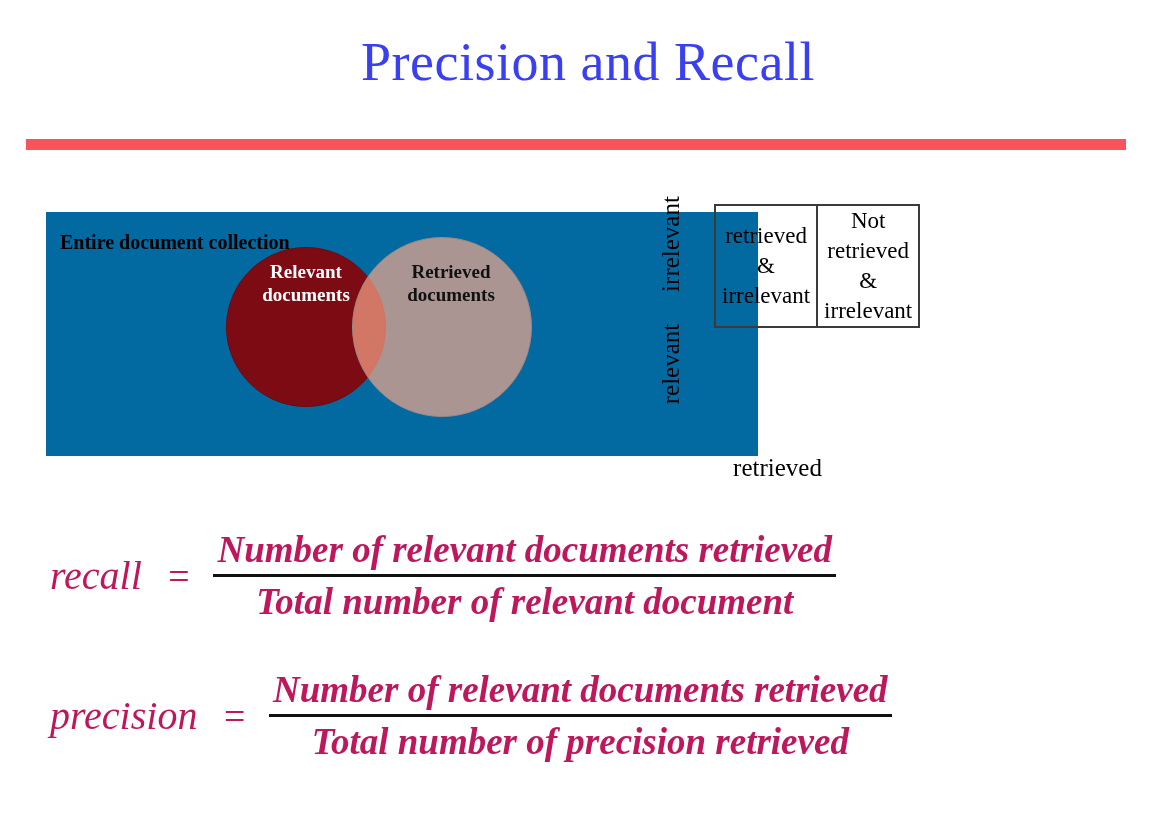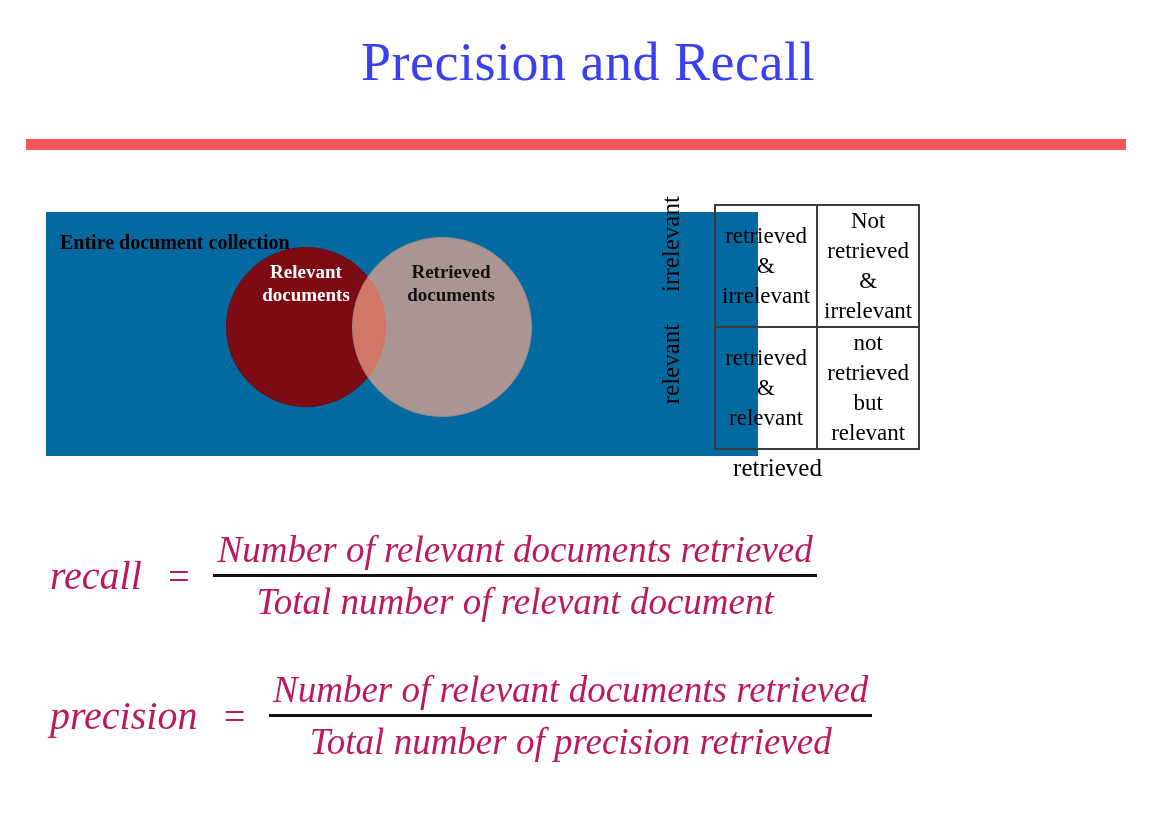--- a/index.html
+++ b/index.html
@@ -201,20 +201,21 @@
   .fraction {
     display: inline-flex;
     flex-direction: column;
     align-items: center;
   }
   .frac-num, .frac-den {
     font-size: 37px;
     line-height: 49px;
     padding: 0 4px;
     white-space: nowrap;
+    font-weight: bold;
   }
   .frac-bar {
     width: 100%;
     height: 3px;
     background: #111111;
   }
 </style>
 </head>
 <body>
 
@@ -246,24 +247,20 @@
   <div class="matrix-rowlabels">
     <div class="rowlabel rowlabel-irrelevant">irrelevant</div>
     <div class="rowlabel rowlabel-relevant">relevant</div>
   </div>
 
   <table class="matrix-table">
     <tbody>
       <tr>
         <td>retrieved &amp; irrelevant</td>
         <td>Not retrieved &amp; irrelevant</td>
-      </tr>
-      <tr>
-        <td>retrieved &amp; relevant</td>
-        <td>not retrieved but relevant</td>
       </tr>
     </tbody>
   </table>
 
   <div class="matrix-collabels">
     <div class="collabel">retrieved</div>
   </div>
 </div>
 
 <div class="formula formula-recall">

